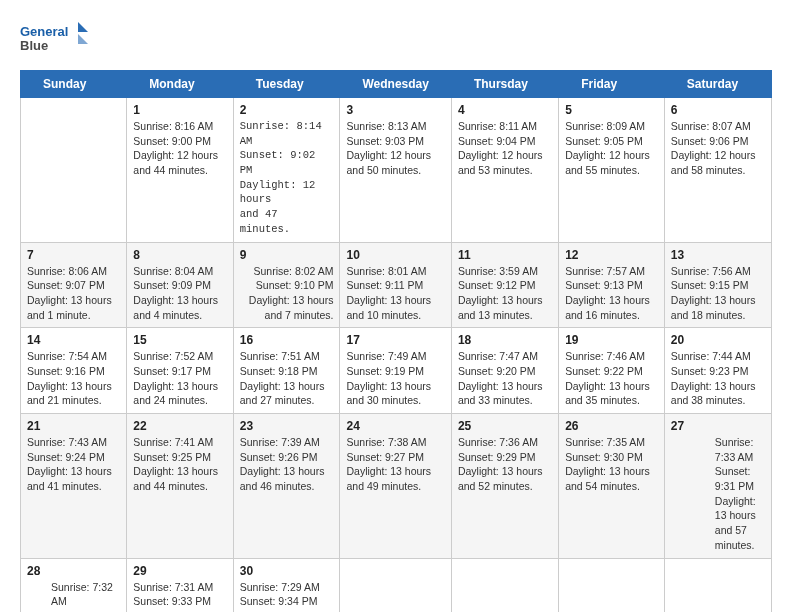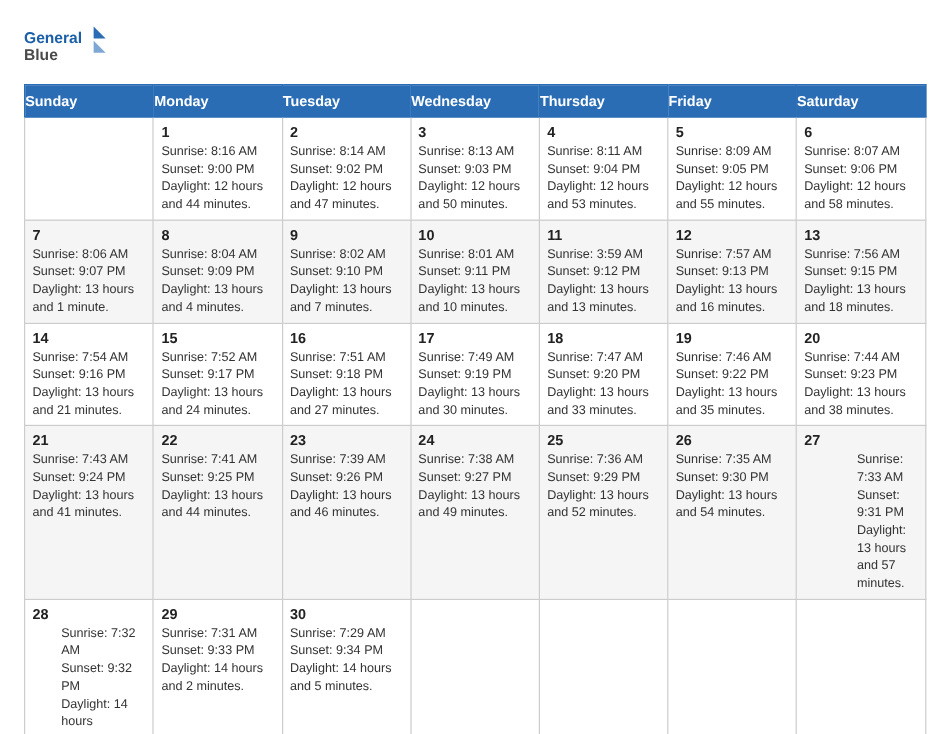--- a/index.html
+++ b/index.html
@@ -35,21 +35,21 @@
     }
     .calendar {
       width: 100%;
       border-collapse: collapse;
       font-size: 11px;
     }
     .calendar th {
       background-color: #2a6db5;
       color: #fff;
       text-align: left;
-      padding: 6px 0;
+      padding: 6px 22px;
       font-size: 12px;
       border: 1px solid #2a6db5;
     }
     .calendar td {
       vertical-align: top;
       padding: 5px 6px;
       border: 1px solid #ccc;
       width: 108px;
       min-height: 80px;
       background: #fff;
@@ -110,21 +110,21 @@
         <td class="empty-cell"></td>
         <td>
           <div class="day-number">1</div>
           <div class="day-info" style="white-space: pre-line;">Sunrise: 8:16 AM
 Sunset: 9:00 PM
 Daylight: 12 hours
 and 44 minutes.</div>
         </td>
         <td>
           <div class="day-number">2</div>
-          <div class="day-info" style="white-space: pre-line;">Sunrise: 8:14 AM
+          <div class="day-info" style="white-space: pre-line; font-family: Liberation Mono, monospace;">Sunrise: 8:14 AM
 Sunset: 9:02 PM
 Daylight: 12 hours
 and 47 minutes.</div>
         </td>
         <td>
           <div class="day-number">3</div>
           <div class="day-info" style="white-space: pre-line;">Sunrise: 8:13 AM
 Sunset: 9:03 PM
 Daylight: 12 hours
 and 50 minutes.</div>
@@ -161,21 +161,21 @@
         </td>
         <td>
           <div class="day-number">8</div>
           <div class="day-info" style="white-space: pre-line;">Sunrise: 8:04 AM
 Sunset: 9:09 PM
 Daylight: 13 hours
 and 4 minutes.</div>
         </td>
         <td>
           <div class="day-number">9</div>
-          <div class="day-info" style="white-space: pre-line;">Sunrise: 8:02 AM
+          <div class="day-info" style="white-space: pre-line; text-align: right;">Sunrise: 8:02 AM
 Sunset: 9:10 PM
 Daylight: 13 hours
 and 7 minutes.</div>
         </td>
         <td>
           <div class="day-number">10</div>
           <div class="day-info" style="white-space: pre-line;">Sunrise: 8:01 AM
 Sunset: 9:11 PM
 Daylight: 13 hours
 and 10 minutes.</div>

